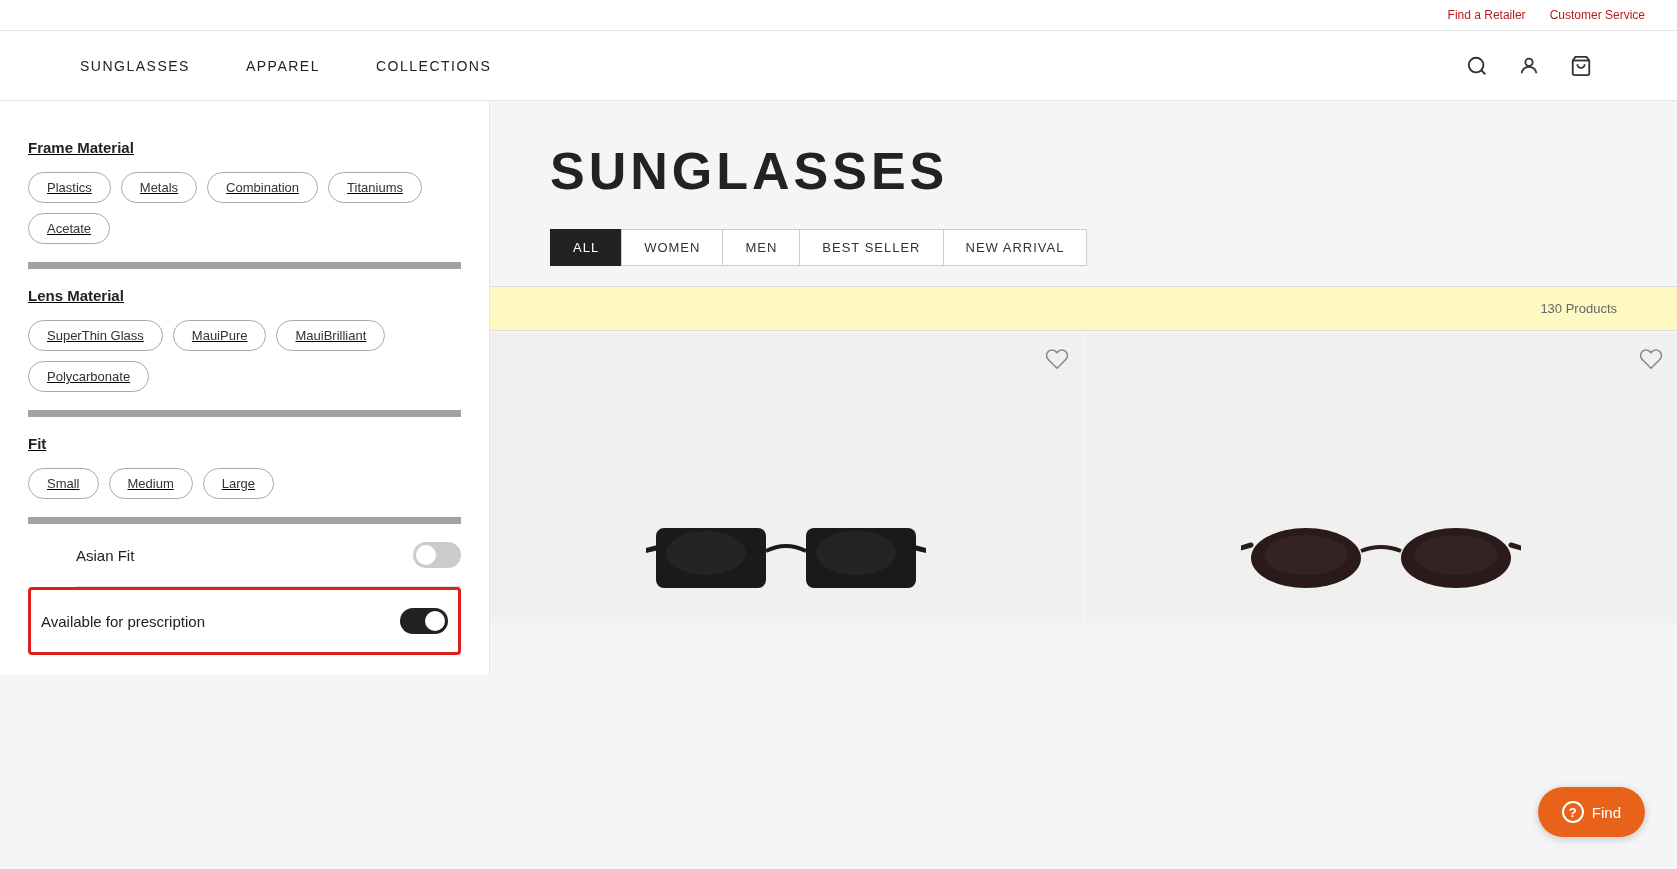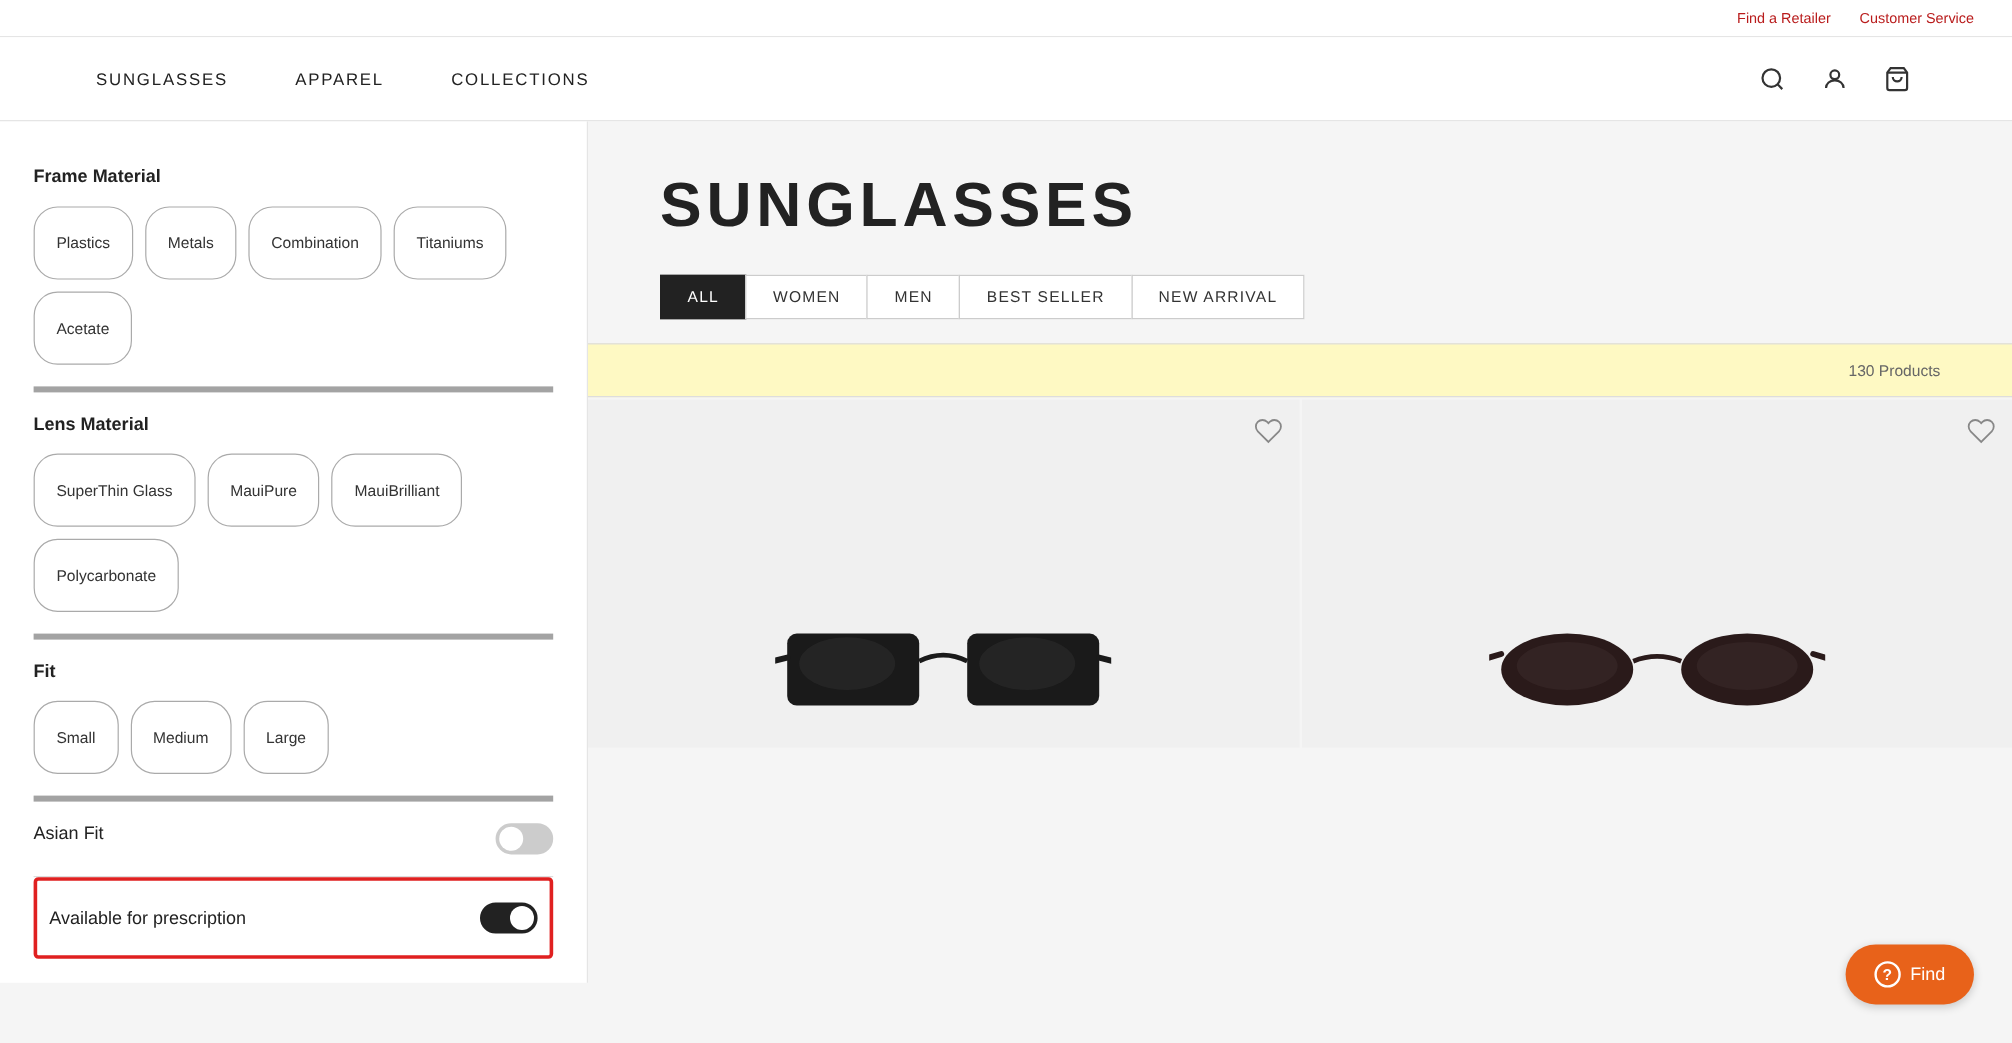--- a/index.html
+++ b/index.html
@@ -74,51 +74,53 @@
     
     .sidebar {
       width: 490px;
       min-width: 490px;
       background: #fff;
       padding: 20px 28px;
       border-right: 1px solid #e5e5e5;
     }
     .filter-section {
       padding: 18px 0;
-      border-bottom: 5px solid #a3a3a3;
+      border-bottom: 7px solid #a3a3a3;
+      text-decoration: underline;
     }
     .filter-section:last-child {
       border-bottom: none;
     }
     .filter-title {
       font-size: 15px;
       font-weight: 600;
       color: #222;
       margin-bottom: 16px;
     }
     .filter-tags {
       display: flex;
       flex-wrap: wrap;
       gap: 10px;
     }
     .filter-tag {
       border: 1px solid #aaa;
       background: #fff;
       border-radius: 20px;
-      padding: 22px 18px;
+      padding: 7px 18px;
       font-size: 13px;
       color: #333;
       cursor: pointer;
     }
     .filter-row {
       display: flex;
-      align-items: flex-start;
+      align-items: center;
       justify-content: space-between;
       padding: 18px 0;
       border-bottom: 1px solid #ddd;
+      margin-left: 48px;
     }
     .filter-row-label {
       font-size: 15px;
       font-weight: 500;
       color: #222;
     }
 
     
     .toggle {
       width: 48px;

